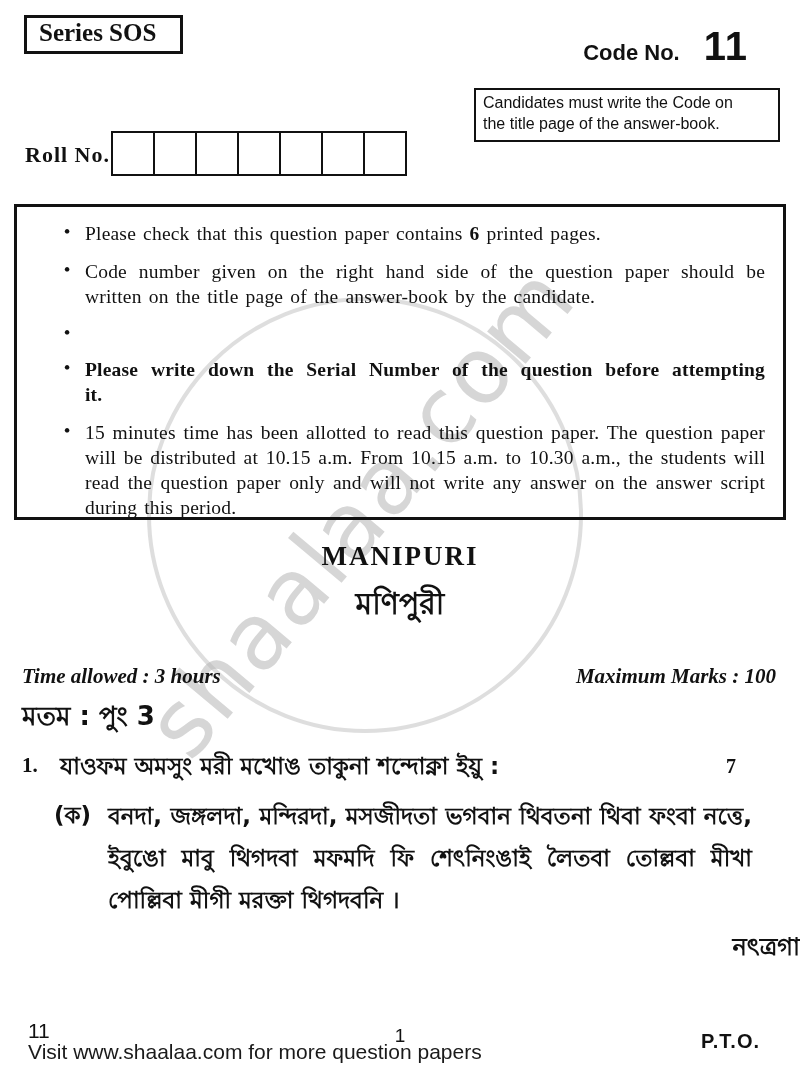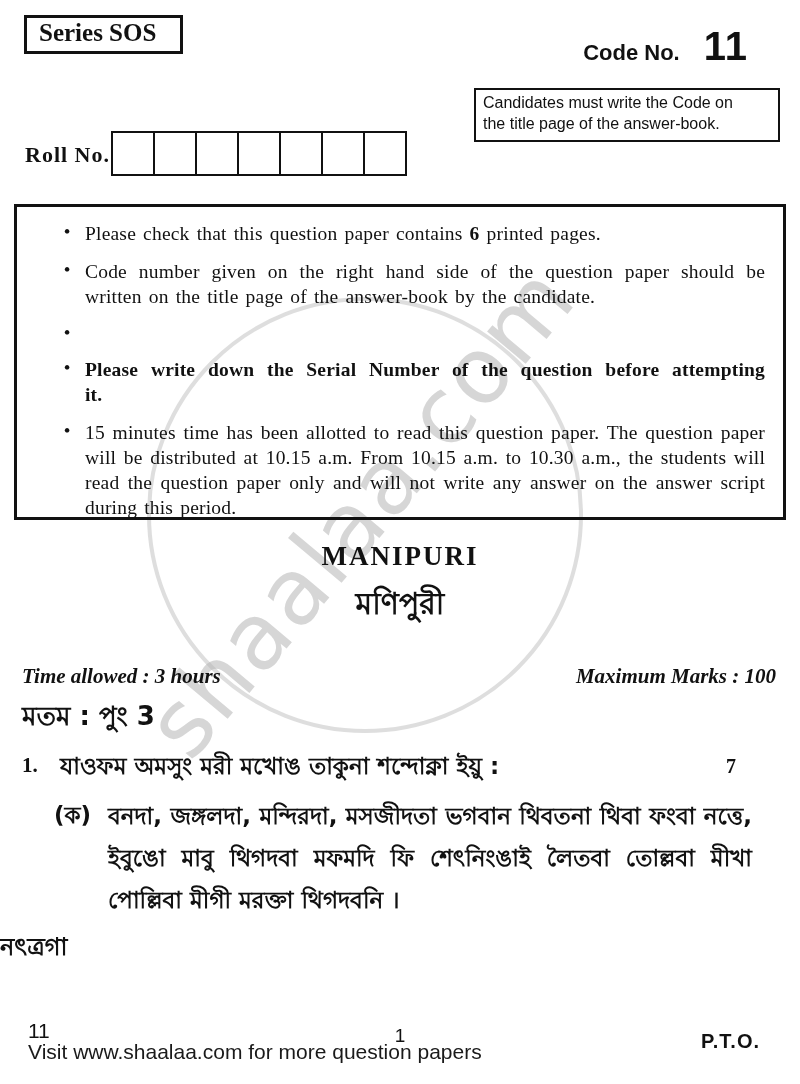--- a/index.html
+++ b/index.html
@@ -69,21 +69,21 @@
   
   .q1-number{ left:22px; top:753px; font-weight:bold; font-size:21px;}
   .q1-prompt{ left:60px; top:748px; font-weight:bold; font-size:23px;
     font-family:"DejaVu Sans", sans-serif;}
   .q1-marks{ left:726px; top:755px; font-size:20px; font-weight:bold;}
   .q1-part-label{ left:54px; top:797px; font-weight:bold; font-size:23px;
     font-family:"DejaVu Sans", sans-serif;}
   .q1-part-text{ left:108px; top:795px; width:644px; text-align:justify;
     font-weight:bold; font-size:23px; line-height:42px;
     font-family:"DejaVu Sans", sans-serif;}
-  .q1-or{ left:0; top:928px; width:100%; text-align:left; font-weight:bold; font-size:24px;
+  .q1-or{ left:0; top:928px; width:100%; text-align:right; font-weight:bold; font-size:24px;
     font-family:"DejaVu Sans", sans-serif;}
   
   .footer-code{ left:28px; top:1019px; font-size:21px; font-family:"Liberation Sans", sans-serif;}
   .footer-page{ left:0; top:1025px; width:100%; text-align:center; font-size:19px;
     font-family:"Liberation Sans", sans-serif;}
   .footer-pto{ right:40px; top:1030px; font-weight:bold; font-size:20px; letter-spacing:1px;
     font-family:"Liberation Sans", sans-serif;}
   .footer-site{ left:28px; top:1040px; font-size:21px; color:#1a1a1a;
     font-family:"Liberation Sans", sans-serif;}
 </style>

